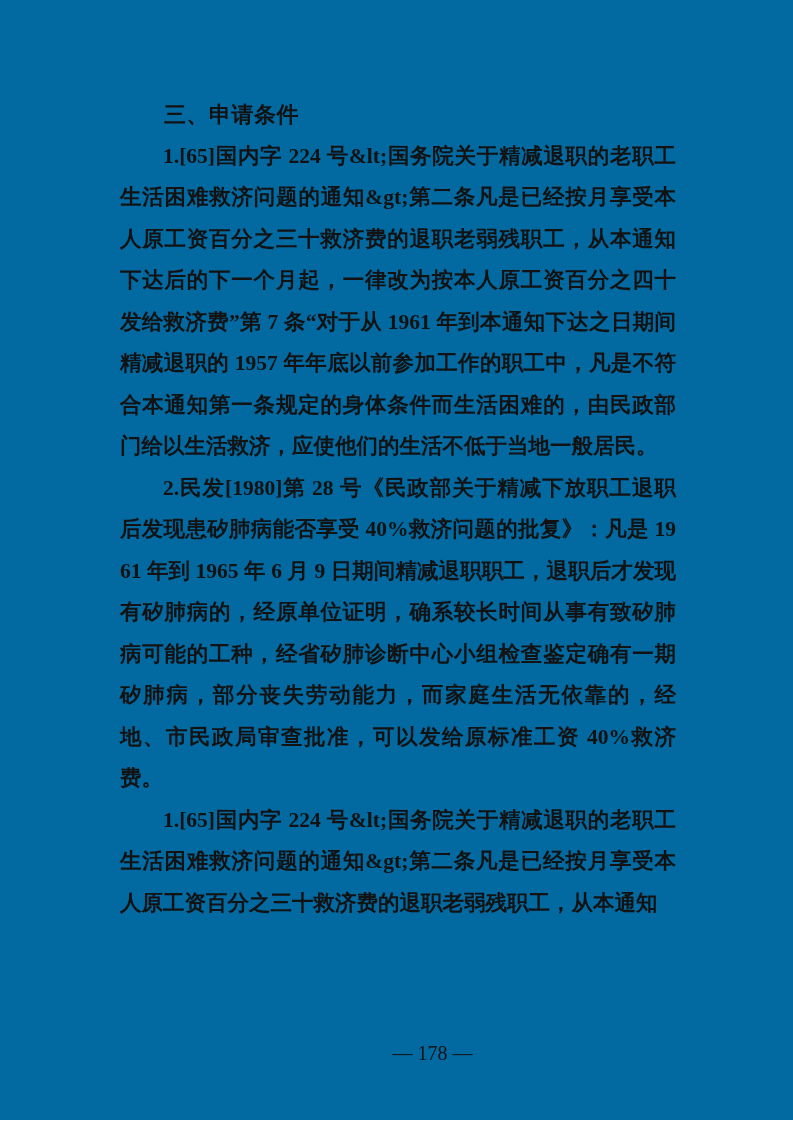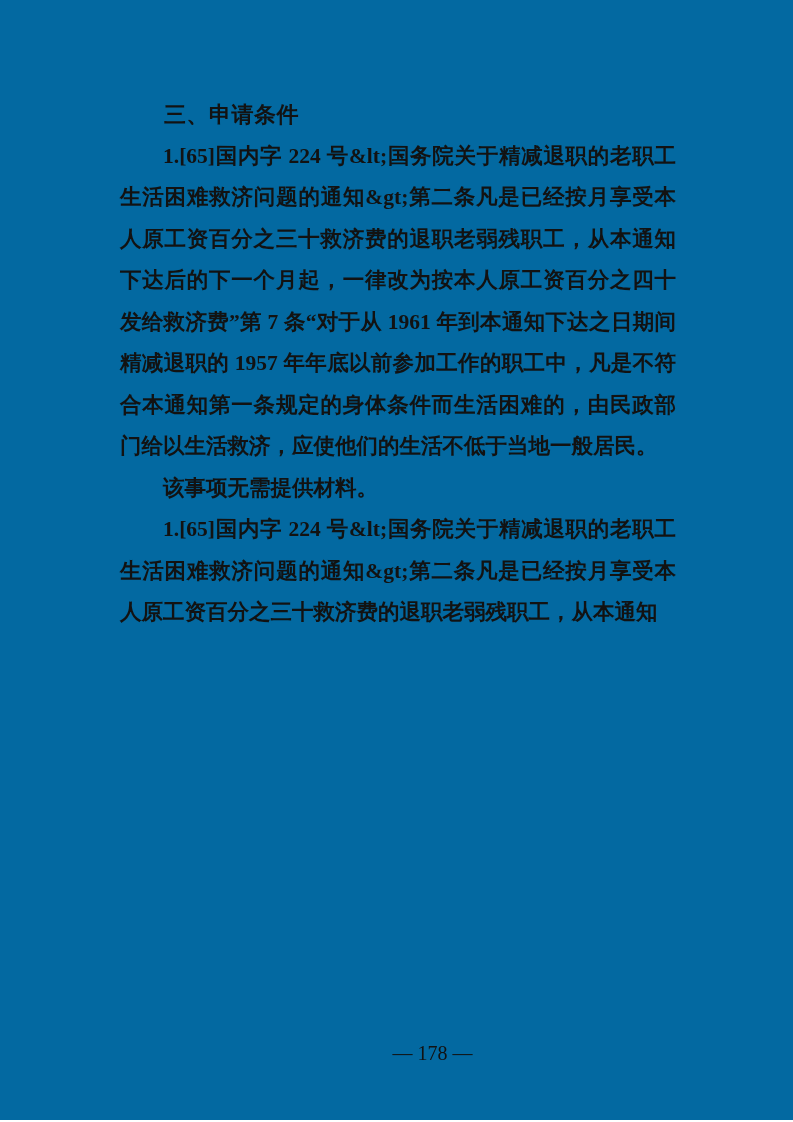--- a/index.html
+++ b/index.html
@@ -56,17 +56,17 @@
     color: #121212;
   }
 </style>
 </head>
 <body>
 
 <div class="page">
   <div class="content">
     <h2 class="sec-heading">三、申请条件</h2>
     <p class="para">1.[65]国内字 224 号&amp;lt;国务院关于精减退职的老职工生活困难救济问题的通知&amp;gt;第二条凡是已经按月享受本人原工资百分之三十救济费的退职老弱残职工，从本通知下达后的下一个月起，一律改为按本人原工资百分之四十发给救济费”第 7 条“对于从 1961 年到本通知下达之日期间精减退职的 1957 年年底以前参加工作的职工中，凡是不符合本通知第一条规定的身体条件而生活困难的，由民政部门给以生活救济，应使他们的生活不低于当地一般居民。</p>
-    <p class="para">该事项无需提供材料。</p>
+    <p class="para">2.民发[1980]第 28 号《民政部关于精减下放职工退职后发现患矽肺病能否享受 40%救济问题的批复》：凡是 1961 年到 1965 年 6 月 9 日期间精减退职职工，退职后才发现有矽肺病的，经原单位证明，确系较长时间从事有致矽肺病可能的工种，经省矽肺诊断中心小组检查鉴定确有一期矽肺病，部分丧失劳动能力，而家庭生活无依靠的，经地、市民政局审查批准，可以发给原标准工资 40%救济费。</p>
     <p class="para">1.[65]国内字 224 号&amp;lt;国务院关于精减退职的老职工生活困难救济问题的通知&amp;gt;第二条凡是已经按月享受本人原工资百分之三十救济费的退职老弱残职工，从本通知</p>
   </div>
   <div class="footer">— 178 —</div>
 </div>
 
 </body></html>

